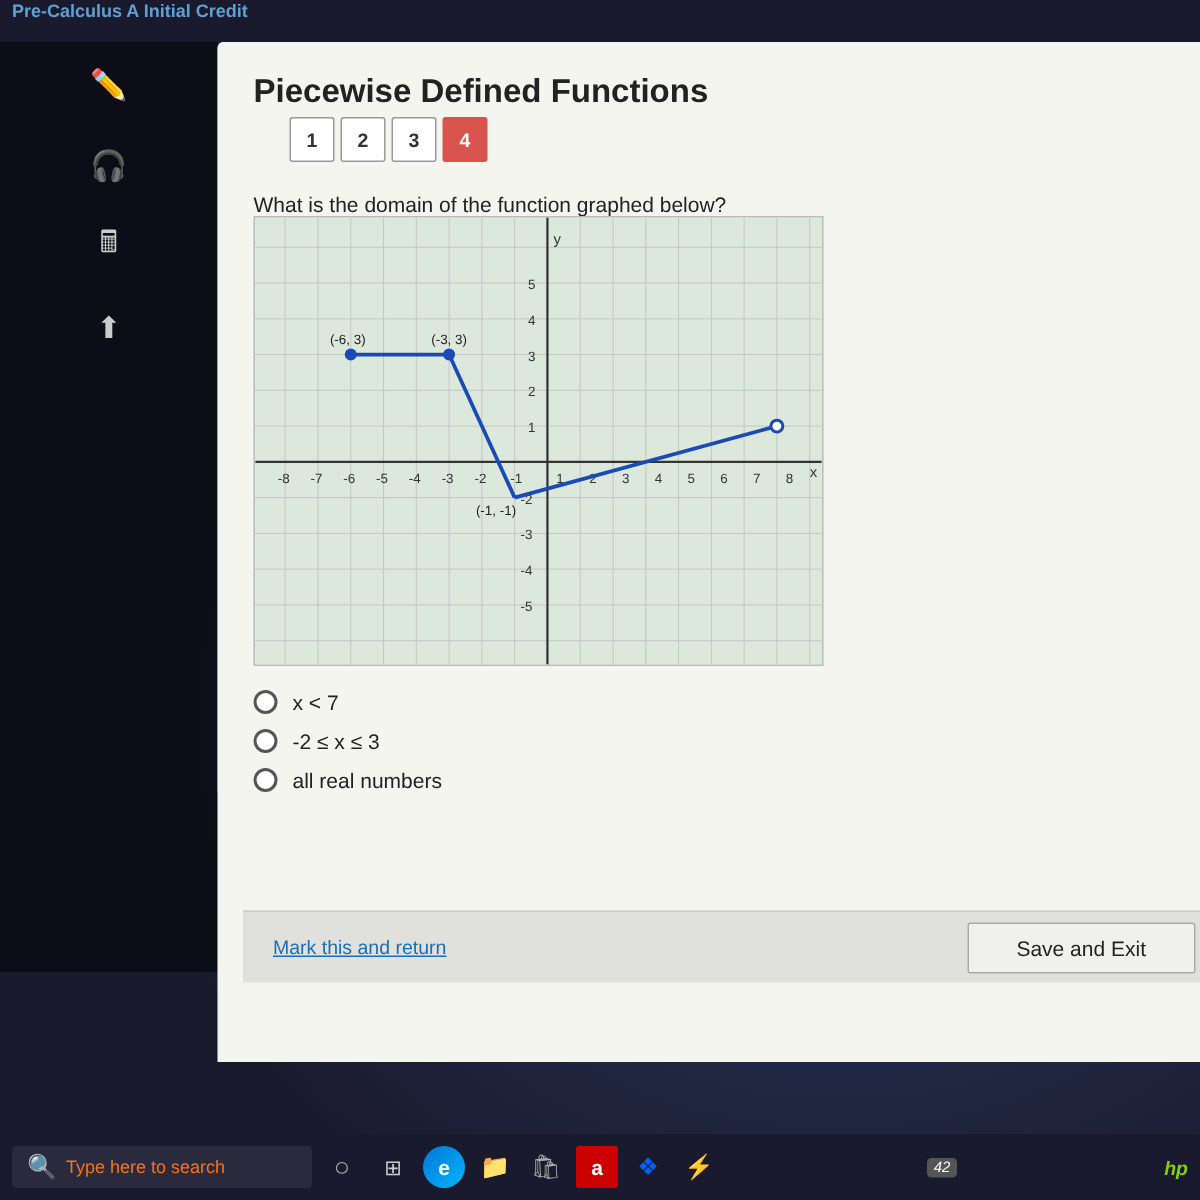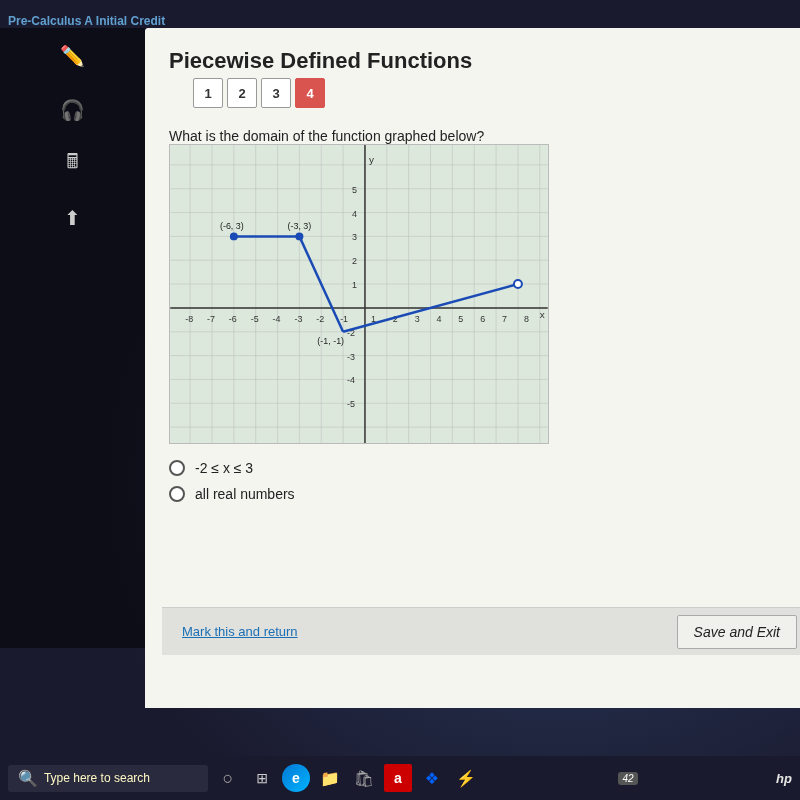--- a/index.html
+++ b/index.html
@@ -21,21 +21,21 @@
 
     
     .top-bar {
       position: absolute;
       top: 0;
       left: 0;
       width: 100%;
       height: 28px;
       background: #1a1a2e;
       display: flex;
-      align-items: flex-end;
+      align-items: flex-start;
       padding-left: 8px;
     }
     .top-bar-text {
       color: #60a0d0;
       font-size: 12px;
       font-weight: bold;
     }
 
     
     .left-sidebar {
@@ -190,26 +190,25 @@
     }
     .mark-return-link {
       color: #1a6fb5;
       font-size: 13px;
       text-decoration: underline;
       cursor: pointer;
     }
     .save-exit-btn {
       background: #f0f0ec;
       border: 1px solid #aaa;
-      padding: 8px 16px;
+      padding: 8px 32px;
       font-size: 14px;
       color: #222;
       cursor: pointer;
       border-radius: 2px;
-      font-style: italic;
     }
 
     
     .taskbar {
       position: absolute;
       bottom: 0;
       left: 0;
       width: 800px;
       height: 44px;
       background: #1a1a2e;
@@ -221,21 +220,21 @@
     .taskbar-search {
       display: flex;
       align-items: center;
       background: #2a2a3e;
       border-radius: 3px;
       padding: 4px 10px;
       gap: 6px;
       flex: 0 0 200px;
     }
     .taskbar-search-text {
-      color: #fef9c3;
+      color: #f97316;
       font-size: 12px;
     }
     .taskbar-icon {
       width: 28px;
       height: 28px;
       display: flex;
       align-items: center;
       justify-content: center;
       color: #ccc;
       font-size: 16px;
@@ -256,21 +255,21 @@
       color: #fff;
       font-size: 10px;
       border-radius: 3px;
       padding: 1px 4px;
       margin-left: auto;
       font-style: italic;
     }
 
     .hp-logo {
       margin-left: auto;
-      color: #e5e5e5;
+      color: #84cc16;
       font-size: 13px;
       font-style: italic;
       font-weight: bold;
     }
   </style>
 </head>
 <body>
 
 <div class="bg"></div>
 
@@ -386,20 +385,24 @@
         <circle cx="350" cy="140" r="4" fill="white" stroke="#1a4ab5" stroke-width="2"></circle>
 
         <text x="50" y="85" font-size="9" fill="#222">(-6, 3)</text>
         <text x="118" y="85" font-size="9" fill="#222">(-3, 3)</text>
         <text x="148" y="200" font-size="9" fill="#222">(-1, -1)</text>
       </svg>
     </div>
 
     <div class="answer-choice">
       <div class="radio-circle"></div>
+      <span>x &lt; 7</span>
+    </div>
+    <div class="answer-choice">
+      <div class="radio-circle"></div>
       <span>-2 ≤ x ≤ 3</span>
     </div>
     <div class="answer-choice">
       <div class="radio-circle"></div>
       <span>all real numbers</span>
     </div>
   </div>
 </div>
 
 <div class="bottom-bar">

